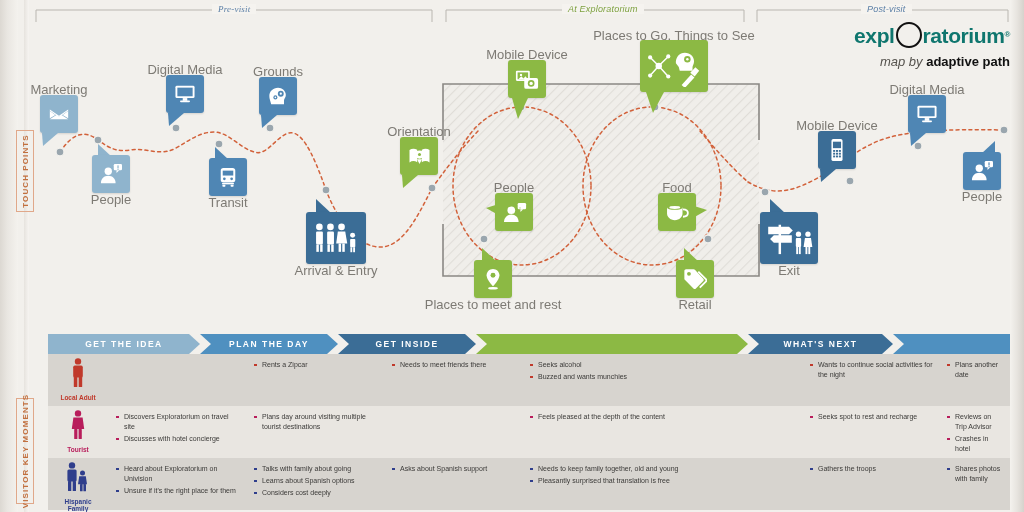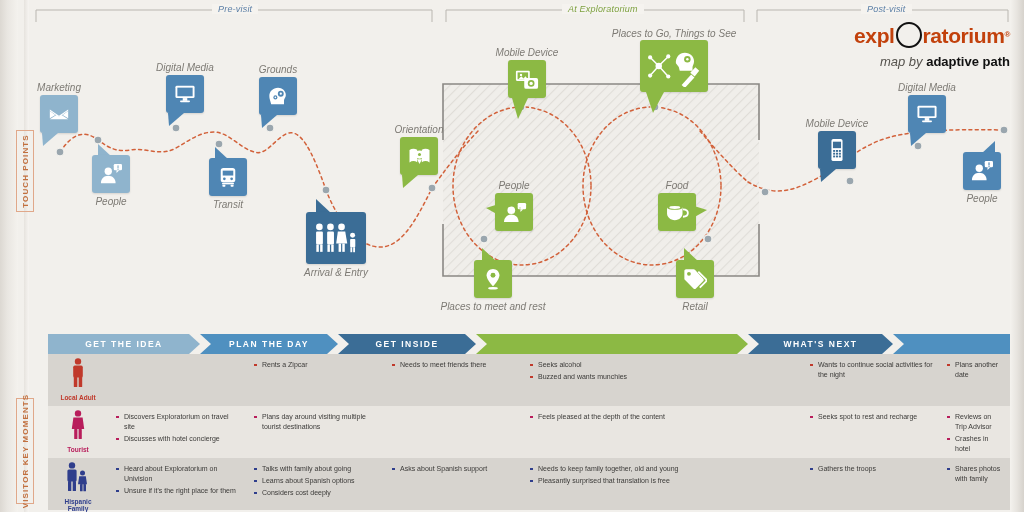--- a/index.html
+++ b/index.html
@@ -20,21 +20,21 @@
   .paper-fold{position:absolute;left:24px;top:0;width:5px;height:512px;
     background:linear-gradient(to right,#e6e3de,#f6f4f1);}
 
   
   .top-canvas{position:absolute;left:0;top:0;width:1024px;height:322px;}
   .top-svg{position:absolute;left:0;top:0;}
 
   
   .phase-label{position:absolute;font-style:italic;font-size:9px;letter-spacing:.2px;
     background:#f5f3ef;padding:0 6px;white-space:nowrap;}
-  .phase-pre{color:#5b7fa6;}
+  .phase-pre{color:#5b7fa6;font-family:Liberation Serif, serif;}
   .phase-at{color:#7da13f;}
   .phase-post{color:#5b7fa6;}
 
   
   .rail{position:absolute;border:1px solid #e0a88a;background:transparent;}
   .rail span{
     display:block;position:absolute;left:50%;top:50%;
     transform:translate(-50%,-50%) rotate(-90deg);
     transform-origin:center center;
     white-space:nowrap;color:#c2703f;font-size:8px;font-weight:bold;
@@ -43,35 +43,35 @@
   #rail-touchpoints{left:16px;top:130px;width:16px;height:80px;}
   #rail-moments{left:16px;top:398px;width:16px;height:104px;}
 
   
   .pin{position:absolute;}
   .pin .chip{
     position:relative;width:38px;height:38px;border-radius:3px;
     display:flex;align-items:center;justify-content:center;
     box-shadow:0 1px 2px rgba(0,0,0,.12);
   }
-  .pin .cap{position:absolute;white-space:nowrap;font-style:italic;font-size:10px;
+  .pin .cap{position:absolute;white-space:nowrap;font-size:13px;
     color:#7d7a74;left:50%;transform:translateX(-50%);}
   .pin.capabove .cap{top:-13px;}
   .pin.capbelow .cap{bottom:-14px;}
   .pin svg{display:block;}
 
   
   .c-blue-l{background:#8fb4cd;}
   .c-blue-m{background:#4f86b4;}
   .c-blue-d{background:#3b6d96;}
   .c-green{background:#8cb944;}
 
   
   .logo{position:absolute;right:14px;top:22px;text-align:right;}
-  .logo .word{font-size:21px;font-weight:bold;color:#c2410c;letter-spacing:-.4px;
+  .logo .word{font-size:21px;font-weight:bold;color:#0f766e;letter-spacing:-.4px;
     display:flex;align-items:center;justify-content:flex-end;line-height:1;}
   .logo .ring{display:inline-block;width:22px;height:22px;border:2.4px solid #111;
     border-radius:50%;margin:0 1px;}
   .logo .reg{font-size:8px;vertical-align:super;}
   .logo .by{margin-top:6px;font-size:13px;color:#55524d;}
   .logo .by b{color:#111;}
   .logo .by i{font-style:italic;}
 
   
   .table-wrap{position:absolute;left:48px;top:334px;width:962px;height:176px;}
@@ -398,20 +398,41 @@
       <div class="chip c-green">
         <svg width="24" height="22" viewBox="0 0 26 24" fill="#fff">
           <path d="M11.6 1.4H3.2C2.2 1.4 1.4 2.2 1.4 3.2v8.4c0 .5.2 1 .5 1.3l9.4 9.4c.8.8 2 .8 2.7 0l8-8c.8-.8.8-2 0-2.7L12.9 2c-.3-.3-.8-.6-1.3-.6z"></path>
           <circle cx="6.4" cy="6.4" r="2.1" fill="#8cb944"></circle>
           <path d="M16.6 4l8.2 8.2c.8.8.8 2 0 2.7l-6.6 6.6" fill="none" stroke="#fff" stroke-width="2"></path>
         </svg>
       </div>
       <div class="cap">Retail</div>
     </div>
 
+    <div class="pin capbelow" style="left:760px;top:212px;">
+      <svg width="20" height="16" style="position:absolute;left:8px;top:-13px;">
+        <path d="M2,15 L2,0 L18,15 Z" fill="#3b6d96"></path>
+      </svg>
+      <div class="chip c-blue-d" style="width:58px;height:52px;">
+        <svg width="48" height="36" viewBox="0 0 50 38" fill="#fff">
+          <path d="M3 7h22l4 4-4 4H3z"></path>
+            <path d="M28 16H9l-4 4 4 4h19z"></path>
+          <rect x="14" y="5" width="2.6" height="31"></rect>
+          <circle cx="35" cy="15" r="2.8"></circle>
+            <rect x="32.2" y="19" width="5.6" height="9.5" rx="1"></rect>
+          <rect x="32.6" y="28" width="2" height="8"></rect>
+            <rect x="35.4" y="28" width="2" height="8"></rect>
+          <circle cx="45" cy="15" r="2.8"></circle>
+            <path d="M41.8 19h6.4l1.4 9.5h-9.2z"></path>
+          <rect x="42.4" y="28" width="2" height="8"></rect>
+            <rect x="45.4" y="28" width="2" height="8"></rect>
+        </svg>
+      </div>
+      <div class="cap">Exit</div>
+    </div>
 
     <div class="pin capabove" style="left:818px;top:131px;">
       <div class="cap">Mobile Device</div>
       <div class="chip c-blue-d">
         <svg width="16" height="24" viewBox="0 0 16 26" fill="#fff">
           <rect x="2" y="1" width="12" height="24" rx="2"></rect>
           <rect x="3.6" y="4" width="8.8" height="7" fill="#3b6d96"></rect>
           <g fill="#3b6d96">
             <rect x="3.8" y="13" width="2.2" height="2"></rect>
               <rect x="6.9" y="13" width="2.2" height="2"></rect>

